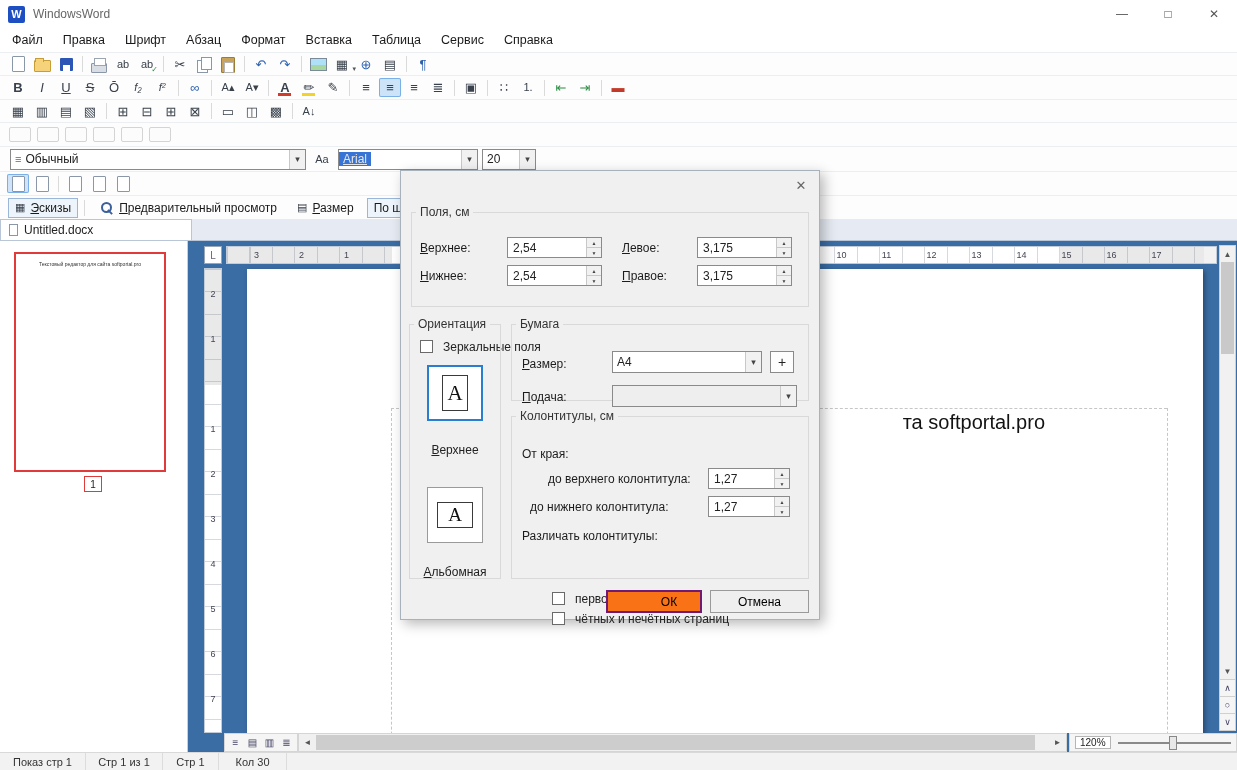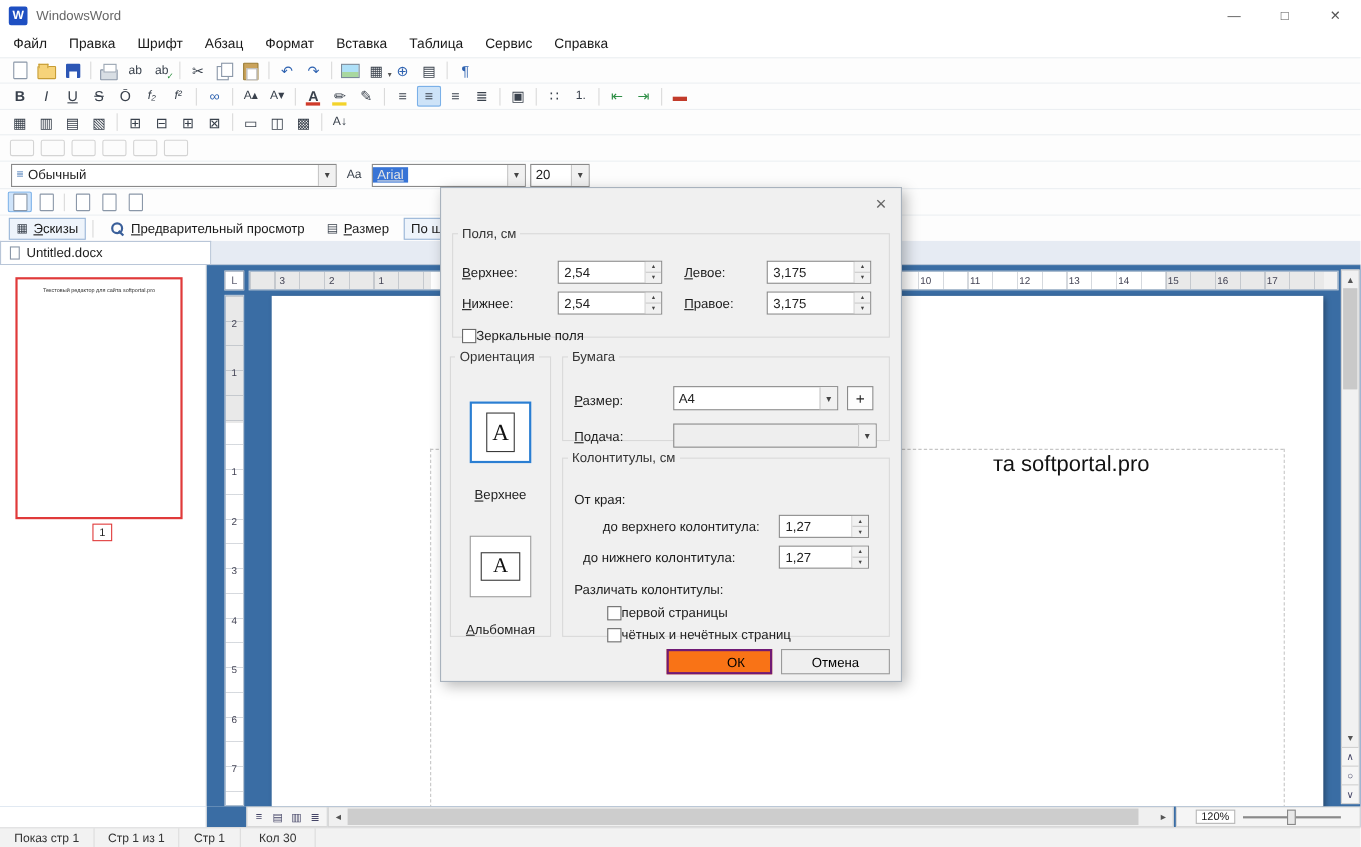--- a/index.html
+++ b/index.html
@@ -126,21 +126,21 @@
   .bottombar { height:19px; display:flex; align-items:stretch; background:#3a6da4; }
   .bb-left { width:188px; background:#fff; border-right:1px solid #c9cfd6; flex:0 0 auto; }
   .bb-pad { width:36px; flex:0 0 auto; }
   .bb-icons { display:flex; align-items:center; background:#f5f5f5; border:1px solid #d5d5d5; padding:0 2px; flex:0 0 auto; }
   .bbi { width:17px; height:15px; font-size:10px; color:#446; display:flex; align-items:center; justify-content:center; }
   .hscroll { flex:1; display:flex; align-items:stretch; background:#f0f0f0; border:1px solid #d5d5d5; margin-right:2px; }
   .harrow { width:17px; display:flex; align-items:center; justify-content:center; font-size:8px; color:#555; flex:0 0 auto; }
   .hthumb { flex:1; background:#cdcdcd; margin:1px 0; }
   .htrack { flex:0 0 14px; }
   .zoom-cluster { width:168px; background:#f5f5f5; border:1px solid #d5d5d5; display:flex; align-items:center; gap:7px;
-                  padding:0 17px; flex:0 0 auto; }
+                  padding:0 5px; flex:0 0 auto; }
   .zoom-val { font-size:10px; border:1px solid #b5b5b5; background:#fff; padding:0 4px; height:13px; line-height:12px; }
   .zoom-slider { flex:1; height:2px; background:#8a8a8a; position:relative; }
   .zoom-handle { position:absolute; left:45%; top:-6px; width:8px; height:14px; background:#e8e8e8; border:1px solid #888; }
 
   
   .statusbar { height:18px; background:#f2f2f2; border-top:1px solid #d9d9d9; display:flex; align-items:stretch;
                font-size:11px; color:#333; }
   .st-cell { display:flex; align-items:center; justify-content:center; border-right:1px solid #dcdcdc; padding:0 8px; }
   .st-cell:nth-child(1){width:86px}.st-cell:nth-child(2){width:77px}.st-cell:nth-child(3){width:56px}.st-cell:nth-child(4){width:68px}
 
@@ -159,21 +159,21 @@
   .lab { position:absolute; color:#1c1c1c; white-space:nowrap; }
   .sp { position:absolute; height:21px; background:#fff; border:1px solid #8a8a8a; display:flex; }
   .sp-val { flex:1; display:flex; align-items:center; padding-left:5px; }
   .sp-btns { width:15px; display:flex; flex-direction:column; border-left:1px solid #c8c8c8; flex:0 0 auto; }
   .sp-b { flex:1; display:flex; align-items:center; justify-content:center; font-size:5px; color:#444; background:#f1f1f1; }
   .sp-b + .sp-b { border-top:1px solid #c8c8c8; }
   .sp-mtop{left:95px;top:18px;width:95px}   .sp-mleft{left:285px;top:18px;width:95px}
   .sp-mbot{left:95px;top:46px;width:95px}   .sp-mright{left:285px;top:46px;width:95px}
   .sp-head{left:196px;top:45px;width:82px}  .sp-foot{left:196px;top:73px;width:82px}
   .l-top{left:8px;top:22px}.l-bot{left:8px;top:50px}.l-left{left:210px;top:22px}.l-right{left:210px;top:50px}
-  .chk { position:absolute; display:flex; align-items:flex-end; gap:0; }
+  .chk { position:absolute; display:flex; align-items:flex-start; gap:10px;margin-top:42px; }
   .chk-box { width:13px; height:13px; background:#fff; border:1px solid #6a6a6a; flex:0 0 auto; }
   .chk-mirror{left:8px;top:79px}
   .orient-btn { position:absolute; left:17px; width:56px; height:56px; display:flex; align-items:center; justify-content:center;
                 background:#fff; border:1px solid #9a9a9a; }
   .orient-btn.selected { border:2px solid #2a7ed2; }
   .ob-portrait{top:34px}.ob-landscape{top:156px}
   .mini-page { border:1px solid #3a3a3a; display:flex; align-items:center; justify-content:center;
                font-family:"Liberation Serif", serif; color:#111; }
   .mp-portrait { width:26px; height:36px; font-size:21px; }
   .mp-landscape { width:36px; height:26px; font-size:19px; }

